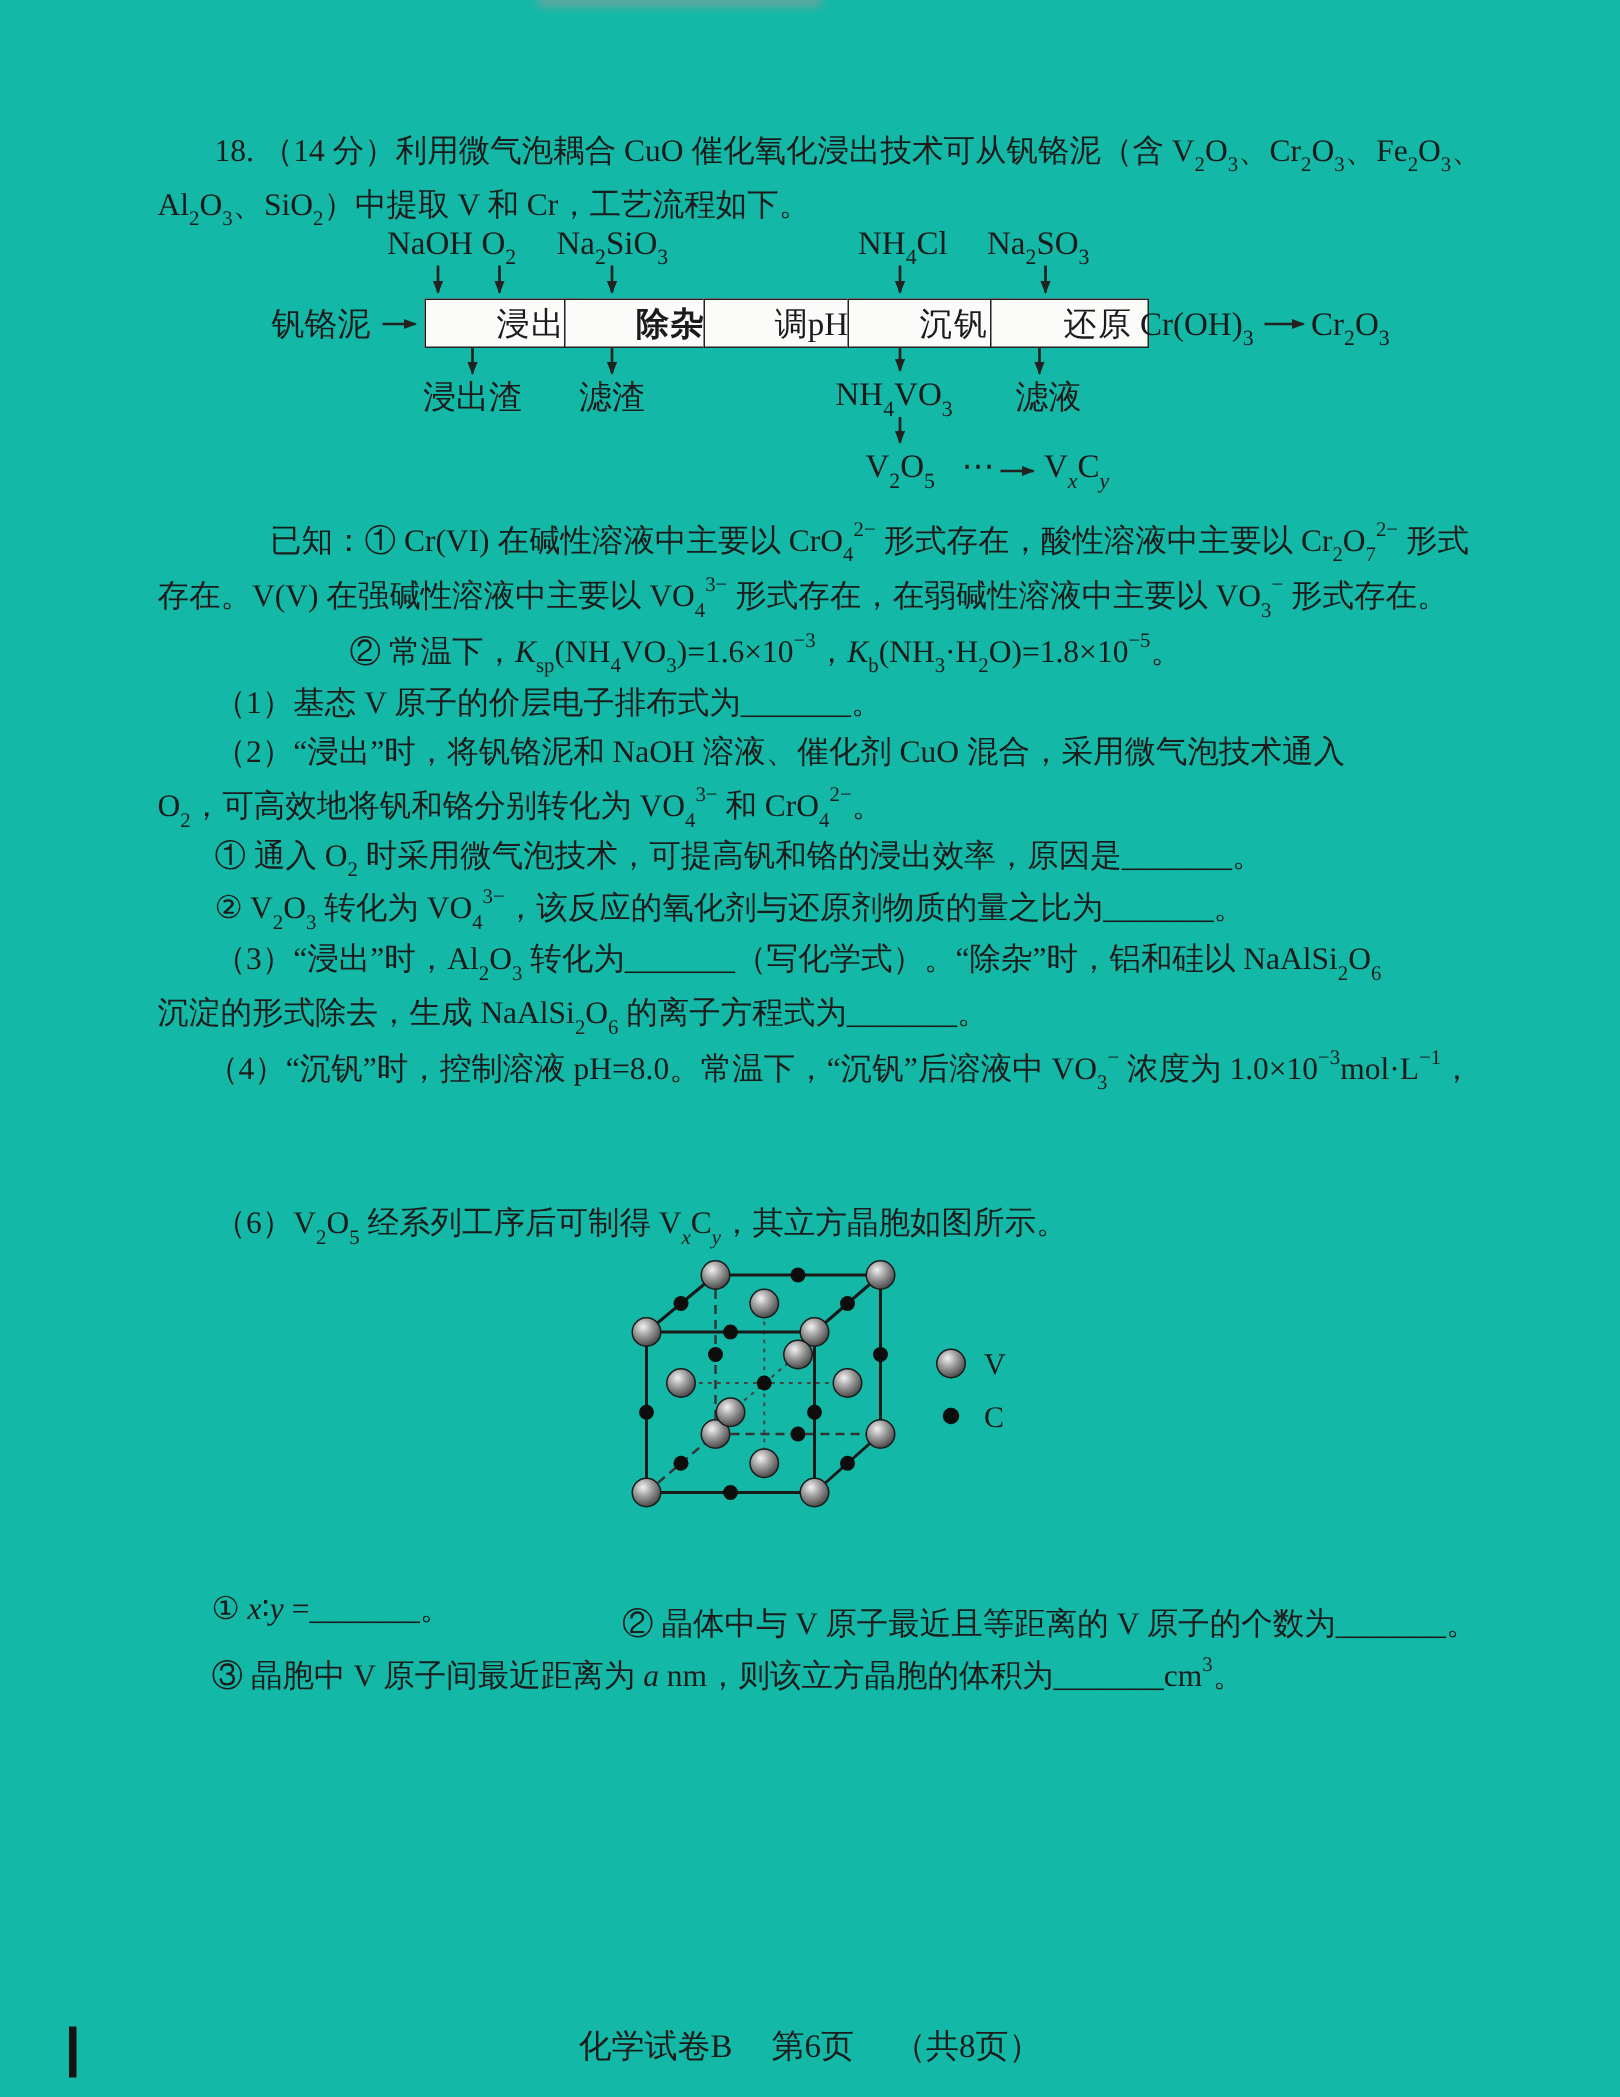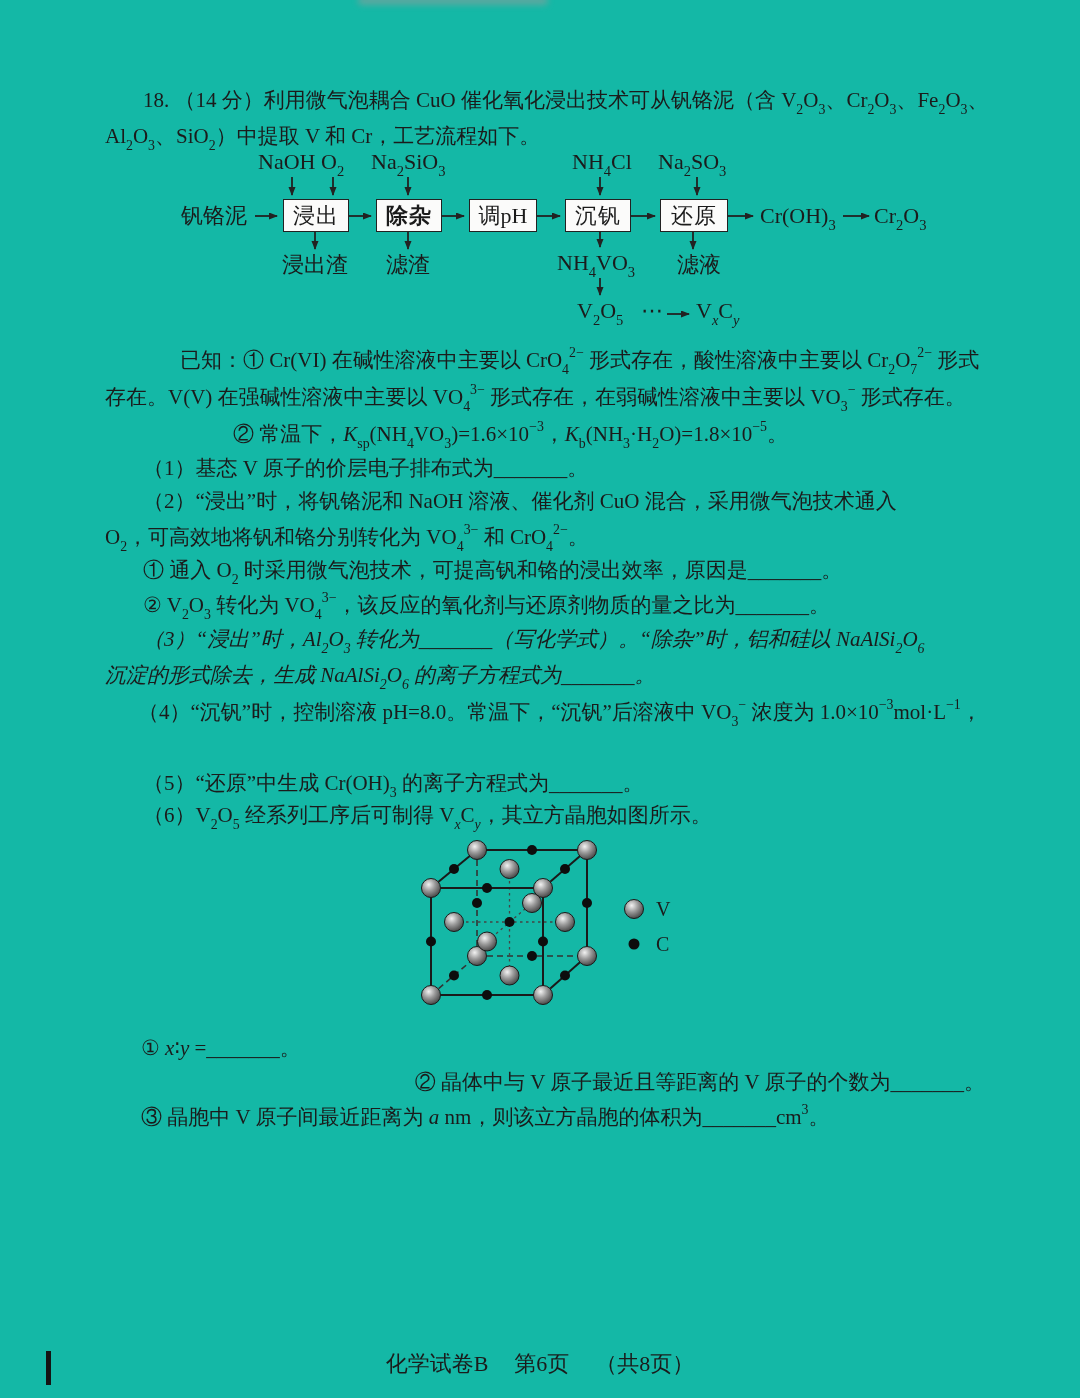--- a/index.html
+++ b/index.html
@@ -20,21 +20,21 @@
   sub,sup{font-size:0.66em;line-height:0;}
   sup{position:relative;top:-0.15em;}
   sub{position:relative;bottom:-0.12em;}
   
   .flow{position:absolute;left:175px;top:148px;width:780px;height:190px;}
   .flow svg.arrows{position:absolute;left:0;top:0;width:780px;height:190px;}
   .fl{position:absolute;font-size:22px;line-height:26px;white-space:nowrap;}
   .fbox{
     position:absolute;top:51px;height:31px;line-height:31px;
     border:1.6px solid #222;text-align:center;font-size:22px;
-    background:#fbfbfa;letter-spacing:1px;
+    background:#fbfbfa;letter-spacing:1px;padding-left:38px;
   }
   
   .crystal{position:absolute;left:418px;top:838px;width:300px;height:195px;}
   .crystal text{font-size:20px;font-family:"Liberation Serif","DejaVu Serif",serif;fill:#1b1b1b;}
   
   .footer{
     position:absolute;left:0;top:1349px;width:1080px;
     display:flex;justify-content:center;gap:26px;
     font-size:22px;color:#1b1b1b;
   }
@@ -132,32 +132,29 @@
   </div>
 
   <div class="block" style="top:552px;">
     <div class="line ind1">① 通入 O<sub>2</sub> 时采用微气泡技术，可提高钒和铬的浸出效率，原因是_______。</div>
   </div>
 
   <div class="block" style="top:587px;">
     <div class="line ind1">② V<sub>2</sub>O<sub>3</sub> 转化为 VO<sub>4</sub><sup>3−</sup>，该反应的氧化剂与还原剂物质的量之比为_______。</div>
   </div>
 
-  <div class="block" style="top:621px;font-style:italic;">
+  <div class="block" style="top:621px;">
     <div class="line ind1">（3）“浸出”时，Al<sub>2</sub>O<sub>3</sub> 转化为_______（写化学式）。“除杂”时，铝和硅以 NaAlSi<sub>2</sub>O<sub>6</sub></div>
     <div class="line">沉淀的形式除去，生成 NaAlSi<sub>2</sub>O<sub>6</sub> 的离子方程式为_______。</div>
   </div>
 
   <div class="block" style="top:694px;">
     <div class="line ind1" style="padding-left:33px;">（4）“沉钒”时，控制溶液 pH=8.0。常温下，“沉钒”后溶液中 VO<sub>3</sub><sup>−</sup> 浓度为 1.0×10<sup>−3</sup>mol·L<sup>−1</sup>，</div>
   </div>
 
-  <div class="block" style="top:765px;">
-    <div class="line ind1">（5）“还原”中生成 Cr(OH)<sub>3</sub> 的离子方程式为_______。</div>
-  </div>
 
   <div class="block" style="top:797px;">
     <div class="line ind1">（6）V<sub>2</sub>O<sub>5</sub> 经系列工序后可制得 V<sub style="font-style: italic;">x</sub>C<sub style="font-style: italic;">y</sub>，其立方晶胞如图所示。</div>
   </div>
 
   <div class="crystal">
     <svg viewBox="0 0 300 195" width="300" height="195">
       <defs>
         <radialGradient id="gV" cx="0.38" cy="0.32" r="0.75">
           <stop offset="0" stop-color="#f2f2f2"></stop>
@@ -221,21 +218,21 @@
       </g>
 
       <circle cx="216" cy="71" r="9.5" fill="url(#gV)" stroke="#1a1a1a" stroke-width="1"></circle>
       <text x="238" y="78">V</text>
       <circle cx="216" cy="106" r="5.5" fill="#0d0d0d"></circle>
       <text x="238" y="113">C</text>
     </svg>
   </div>
 
   <div class="block" style="top:1030px;">
-    <div class="line ind1" style="padding-left:36px;">① <i>x</i>∶<i>y</i> =_______。</div>
+    <div class="line ind1" style="padding-left:36px;margin-top:24px;">① <i>x</i>∶<i>y</i> =_______。</div>
   </div>
   <div class="block" style="top:1064px;">
     <div class="line ind1" style="padding-left:36px;text-align:right;">② 晶体中与 V 原子最近且等距离的 V 原子的个数为_______。</div>
   </div>
   <div class="block" style="top:1099px;">
     <div class="line ind1" style="padding-left:36px;">③ 晶胞中 V 原子间最近距离为 <i>a</i> nm，则该立方晶胞的体积为_______cm<sup>3</sup>。</div>
   </div>
 
   <div class="footer">
     <span>化学试卷B</span>

